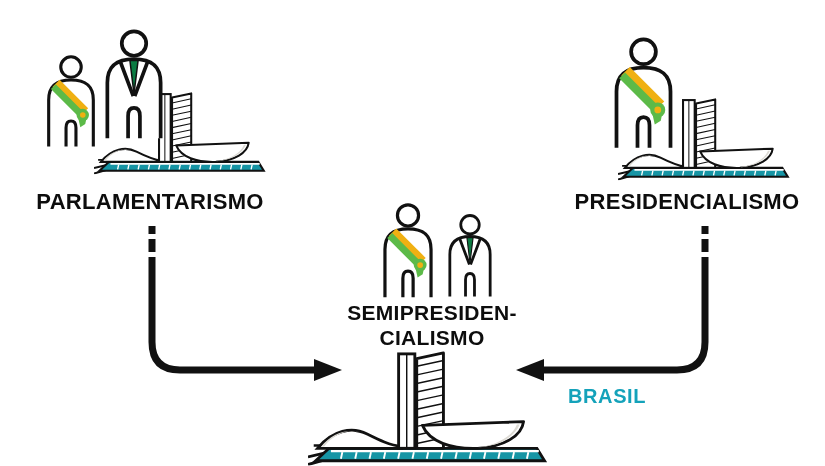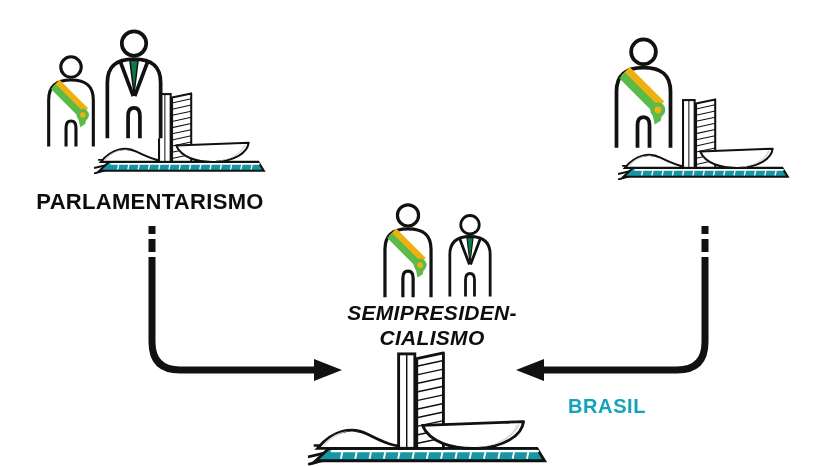--- a/index.html
+++ b/index.html
@@ -5,21 +5,21 @@
   html,body{margin:0;padding:0;background:#fff;}
   #canvas{
     position:relative;width:825px;height:466px;background:#ffffff;
     font-family:"Liberation Sans",sans-serif;overflow:hidden;
   }
   .abs{position:absolute;}
   .node-label{
     font-weight:700;font-size:22px;letter-spacing:.3px;color:#0d0d0d;
     text-align:center;white-space:pre-line;line-height:25px;
   }
-  .node-label.small{font-size:21px;font-style:italic;}
+  .node-label.small{font-size:21px;}
   .flow-label{
     font-weight:700;color:var(--accent-cyan,#119fb7);
     white-space:pre-line;line-height:22px;font-size:19px;letter-spacing:.2px;
   }
   .flow-label.caps{font-size:20px;letter-spacing:.6px;}
   svg{display:block;overflow:visible;}
   .outline{stroke:var(--outline,#111);fill:none;}
   .figfill{fill:#ffffff;stroke:var(--outline,#111);}
 </style>
 </head>
@@ -71,35 +71,36 @@
     <use href="#congress" x="76" y="78" width="178" height="82.2"></use>
     <use href="#person-sash" x="22" y="40" width="62" height="93"></use>
     <use href="#person-tie" x="79" y="14" width="74" height="111"></use>
   </svg>
   <div class="abs node-label" style="left:15px;top:189px;width:270px">PARLAMENTARISMO</div>
 
   <svg class="abs" style="left:598px;top:28px" width="200" height="158" viewBox="0 0 200 158">
     <use href="#congress" x="20" y="70" width="178" height="82.2"></use>
     <use href="#person-sash" x="8" y="8" width="75" height="112.5"></use>
   </svg>
+  <div class="abs node-label" style="left:552px;top:189px;width:270px">PRESIDENCIALISMO</div>
 
   <svg class="abs" style="left:299px;top:196px" width="264" height="270" viewBox="0 0 264 270">
     <use href="#congress" x="9" y="155" width="248" height="114.5"></use>
     <use href="#person-sash" x="77" y="6" width="64" height="96"></use>
     <use href="#person-tie" x="143" y="17" width="56" height="84"></use>
   </svg>
   <div class="abs node-label small" style="left:332px;top:300px;width:200px">SEMIPRESIDEN-
 CIALISMO</div>
 
   <svg class="abs" style="left:118px;top:220px" width="240" height="168" viewBox="0 0 240 168">
     <path d="M34,6 v8 M34,19 v13" class="outline" stroke-width="7"></path>
     <path d="M34,37 V122 Q34,150 62,150 H196" class="outline" stroke-width="7"></path>
     <polygon points="196,139 224,150 196,161" fill="var(--outline)"></polygon>
   </svg>
 
   <svg class="abs" style="left:468px;top:220px" width="260" height="168" viewBox="0 0 260 168">
     <path d="M237,6 v8 M237,19 v13" class="outline" stroke-width="7"></path>
     <path d="M237,37 V122 Q237,150 209,150 H76" class="outline" stroke-width="7"></path>
     <polygon points="76,139 48,150 76,161" fill="var(--outline)"></polygon>
   </svg>
-  <div class="abs flow-label caps" style="left:568px;top:395px">BRASIL</div>
+  <div class="abs flow-label caps" style="left:568px;top:385px">BRASIL</div>
 
 </div>
 
 </body></html>

